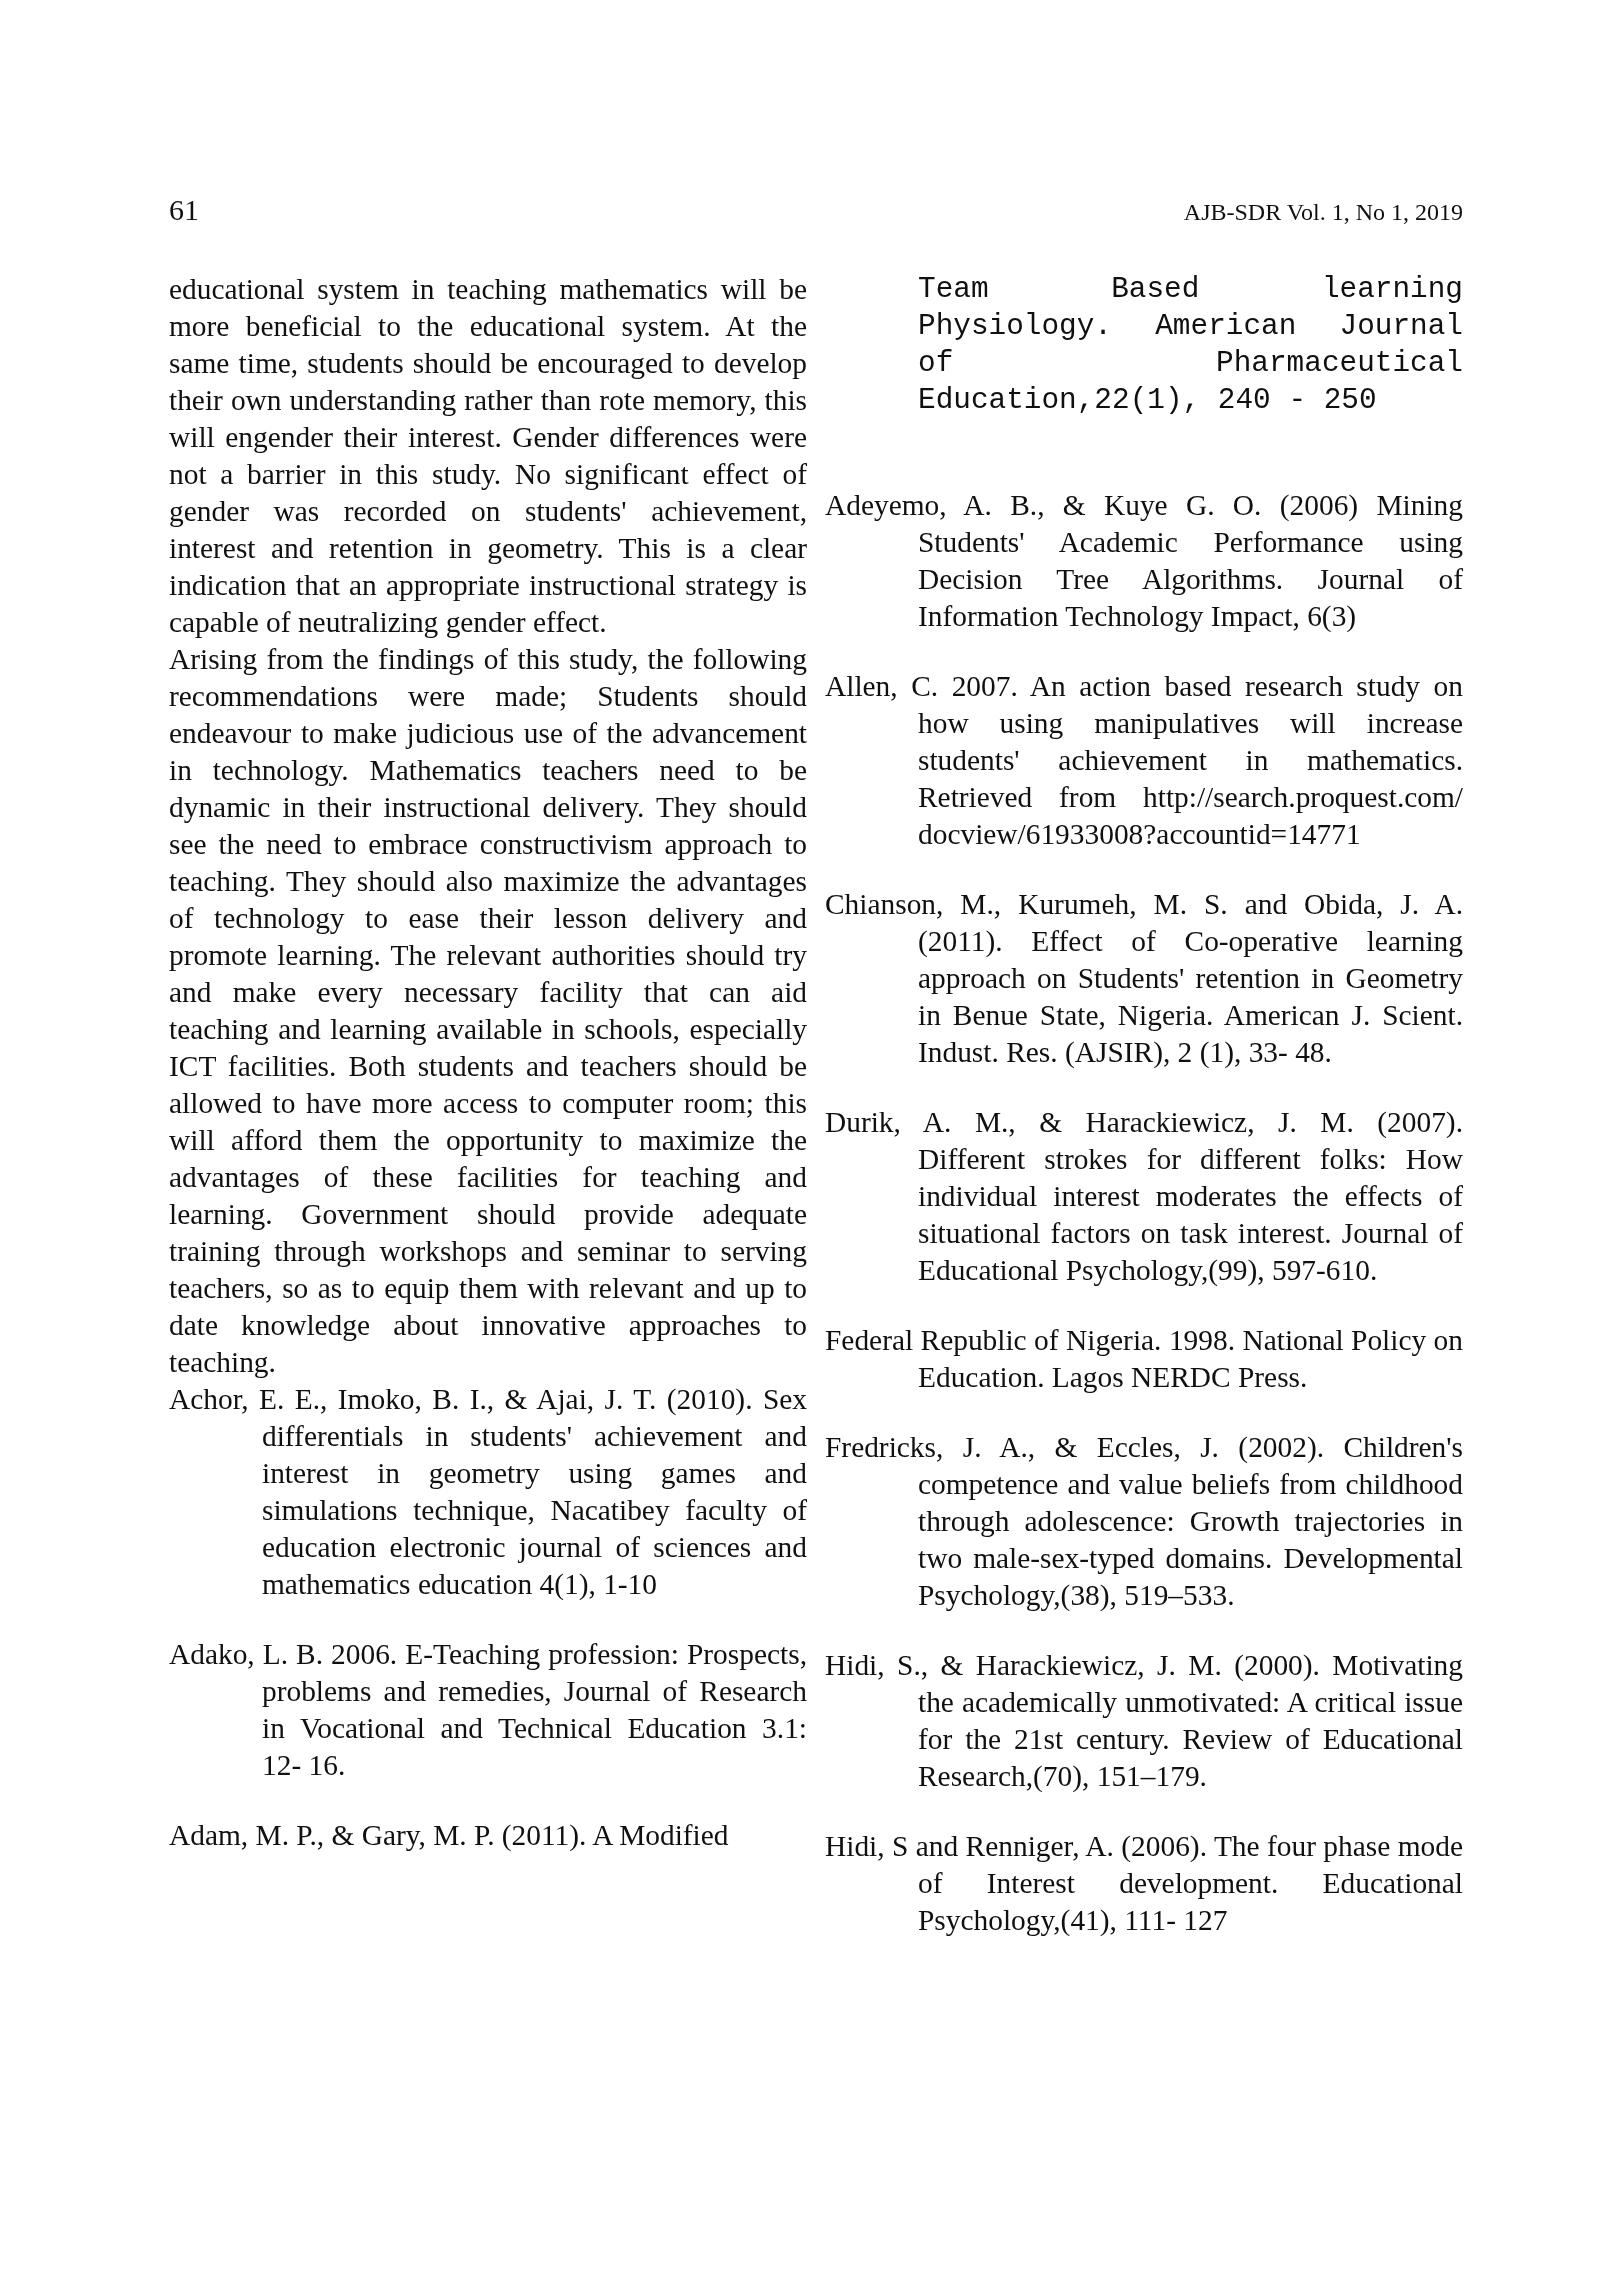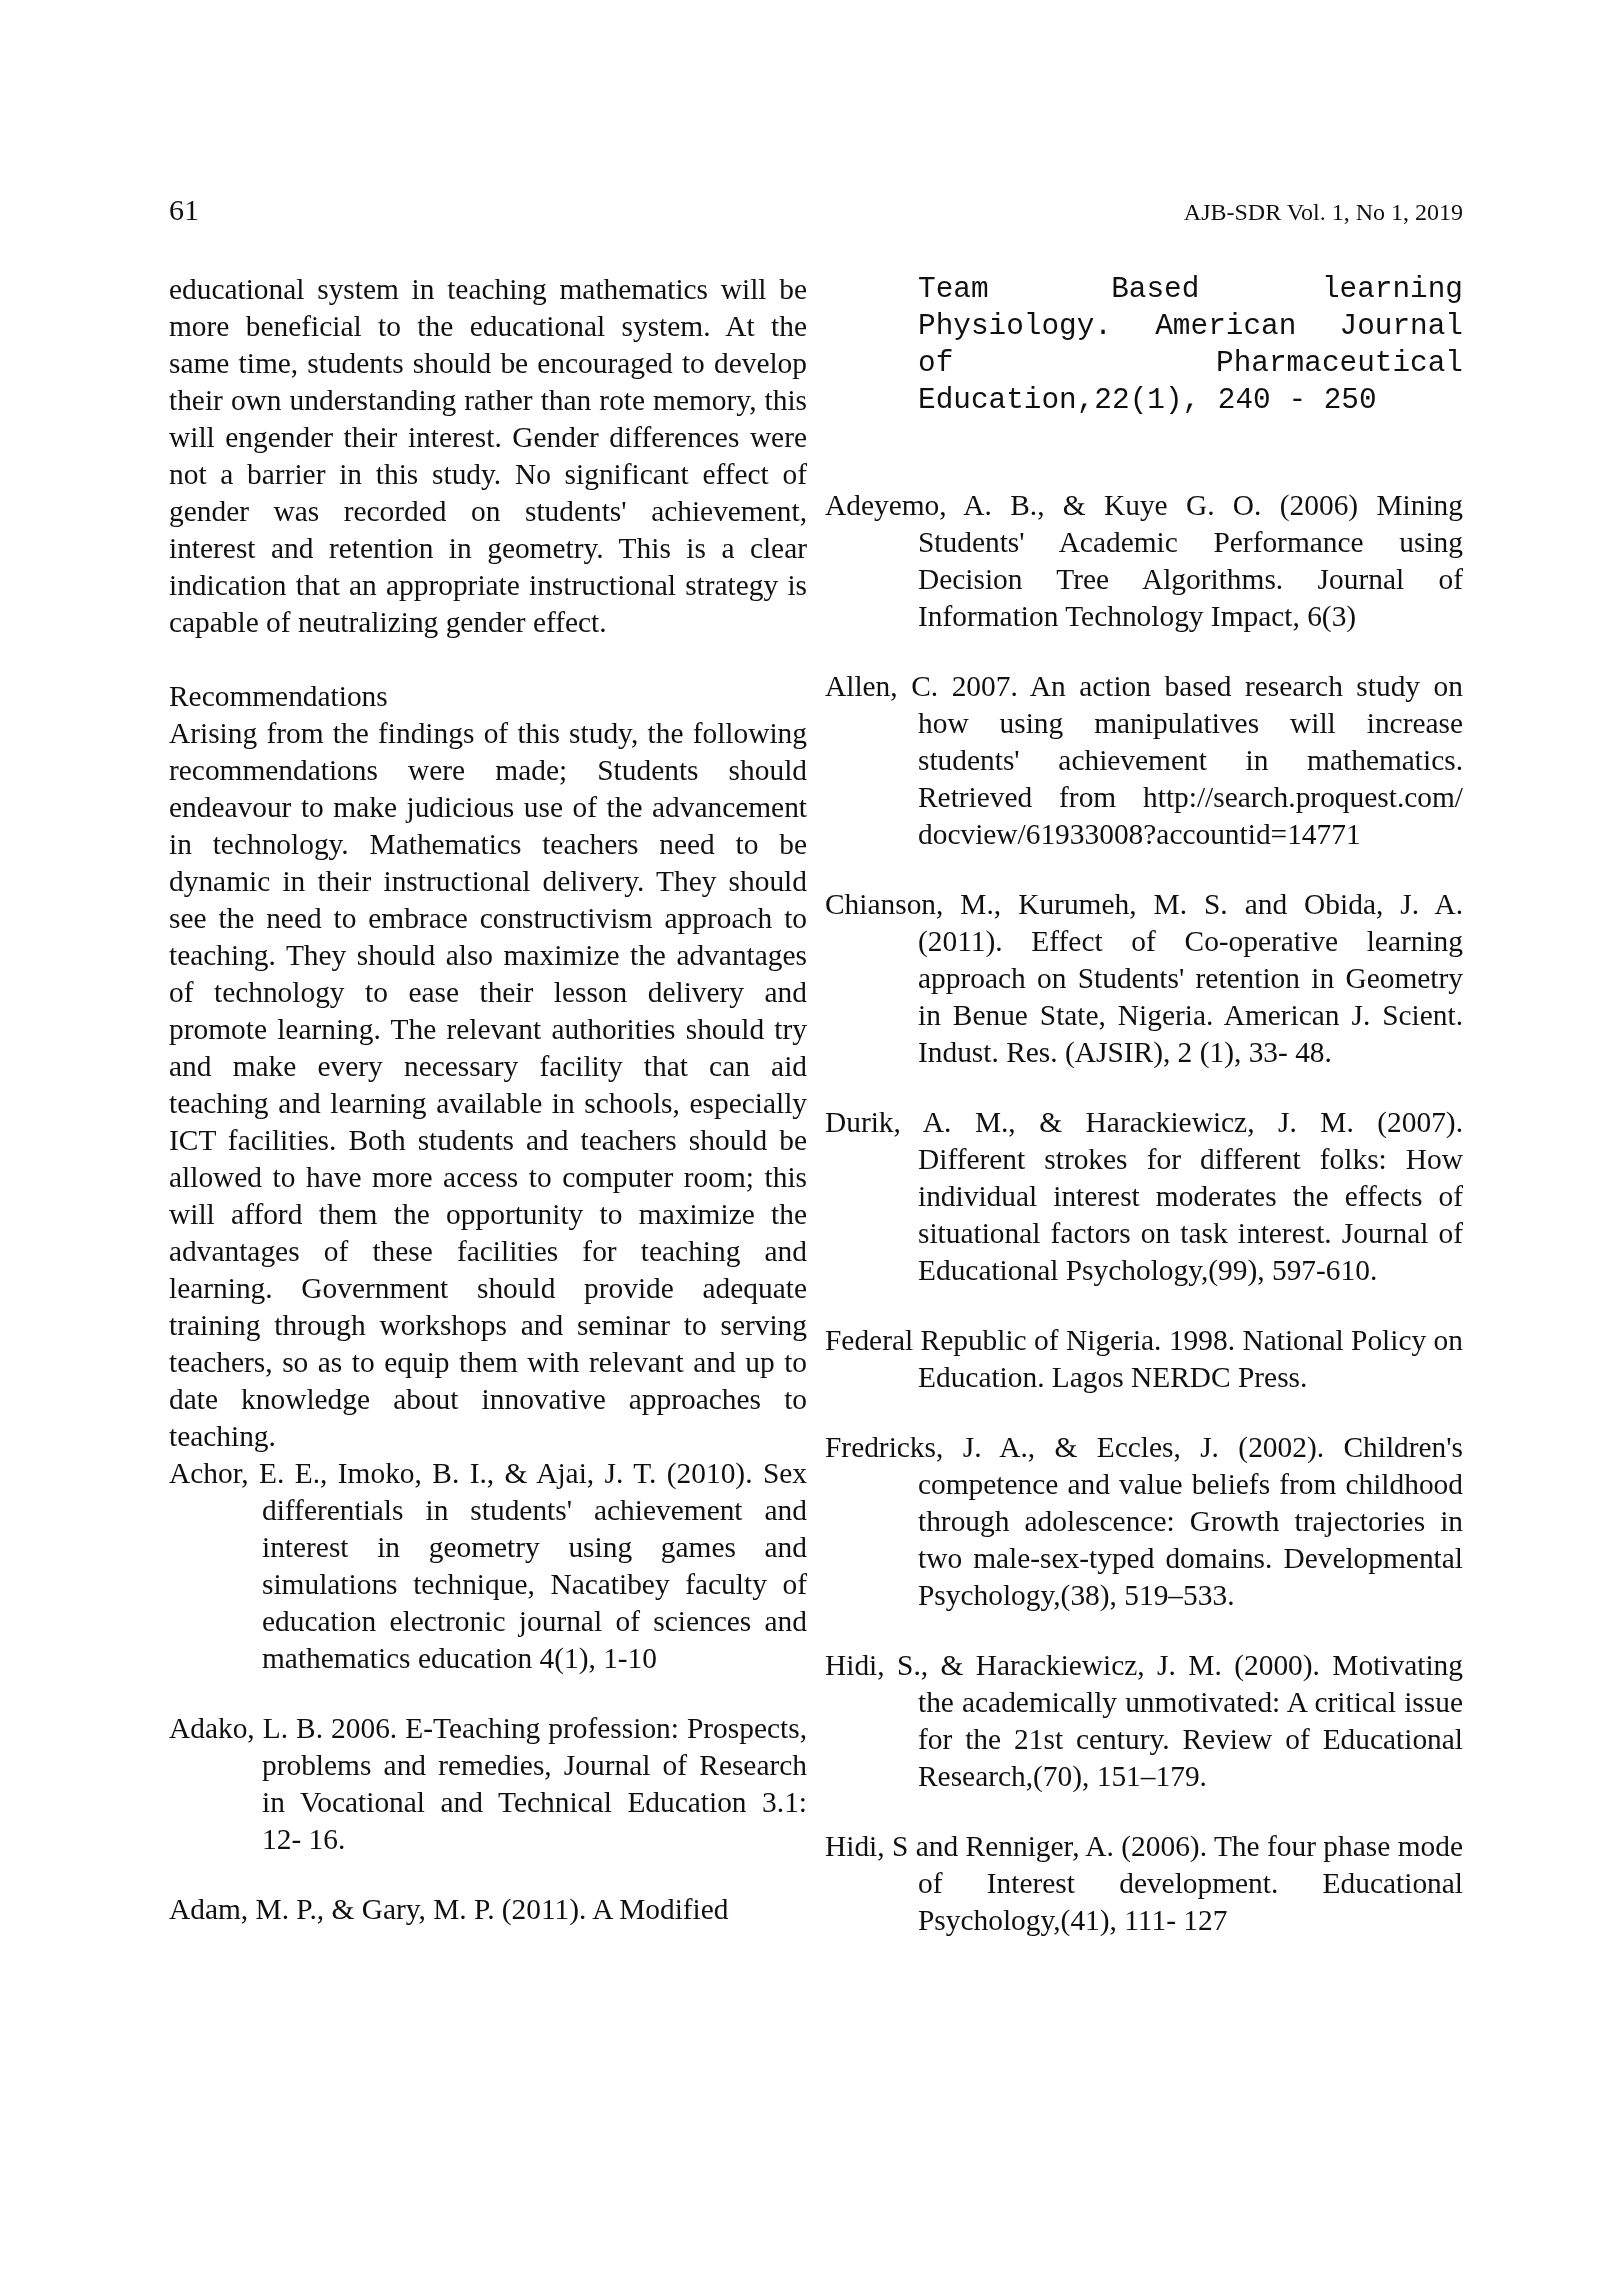--- a/index.html
+++ b/index.html
@@ -81,21 +81,20 @@
   <div class="page-header">
     <span class="pnum">61</span>
     <span class="jinfo">AJB-SDR Vol. 1, No 1, 2019</span>
   </div>
 
   <div class="columns">
 
     <div class="col">
       <p class="body-para">educational system  in teaching mathematics will be more beneficial to the educational system. At the same time, students should be encouraged to develop their own understanding rather than rote memory, this will engender their interest. Gender differences were not a barrier in this study. No significant effect of gender was recorded on students' achievement, interest and retention in geometry. This is a clear indication that an appropriate instructional strategy is capable of neutralizing gender effect.</p>
 
-      <h2 class="section-heading">Recommendations</h2>
       <p class="body-para">Arising from the findings of this study, the following recommendations were made; Students should endeavour to make judicious use of the advancement in technology. Mathematics teachers need to be dynamic in their instructional delivery. They should see the need to embrace constructivism approach to teaching. They should also maximize the advantages of technology to ease their lesson delivery and promote learning. The relevant authorities should try and make every necessary facility that can aid teaching and learning available in schools, especially ICT facilities. Both students and teachers should be allowed to have more access to computer room; this will afford them the opportunity to maximize the advantages of these facilities for teaching and learning. Government should provide adequate training through workshops and seminar to serving teachers, so as to equip them with relevant and up to date knowledge about innovative approaches to teaching.</p>
 
       <p class="ref-entry first">Achor, E. E., Imoko, B. I., &amp; Ajai, J. T. (2010). Sex differentials in students' achievement and interest in geometry using games and simulations technique, Nacatibey faculty of education electronic journal of sciences and mathematics education 4(1), 1-10</p>
       <p class="ref-entry">Adako, L. B. 2006. E-Teaching profession: Prospects, problems and remedies, Journal of Research in Vocational and Technical Education 3.1: 12- 16.</p>
       <p class="ref-entry">Adam, M. P., &amp; Gary, M. P. (2011). A Modified</p>
     </div>
 
     <div class="col">
       <p class="ref-continuation">Team Based learning Physiology. American Journal of Pharmaceutical Education,22(1), 240 - 250</p>
 

